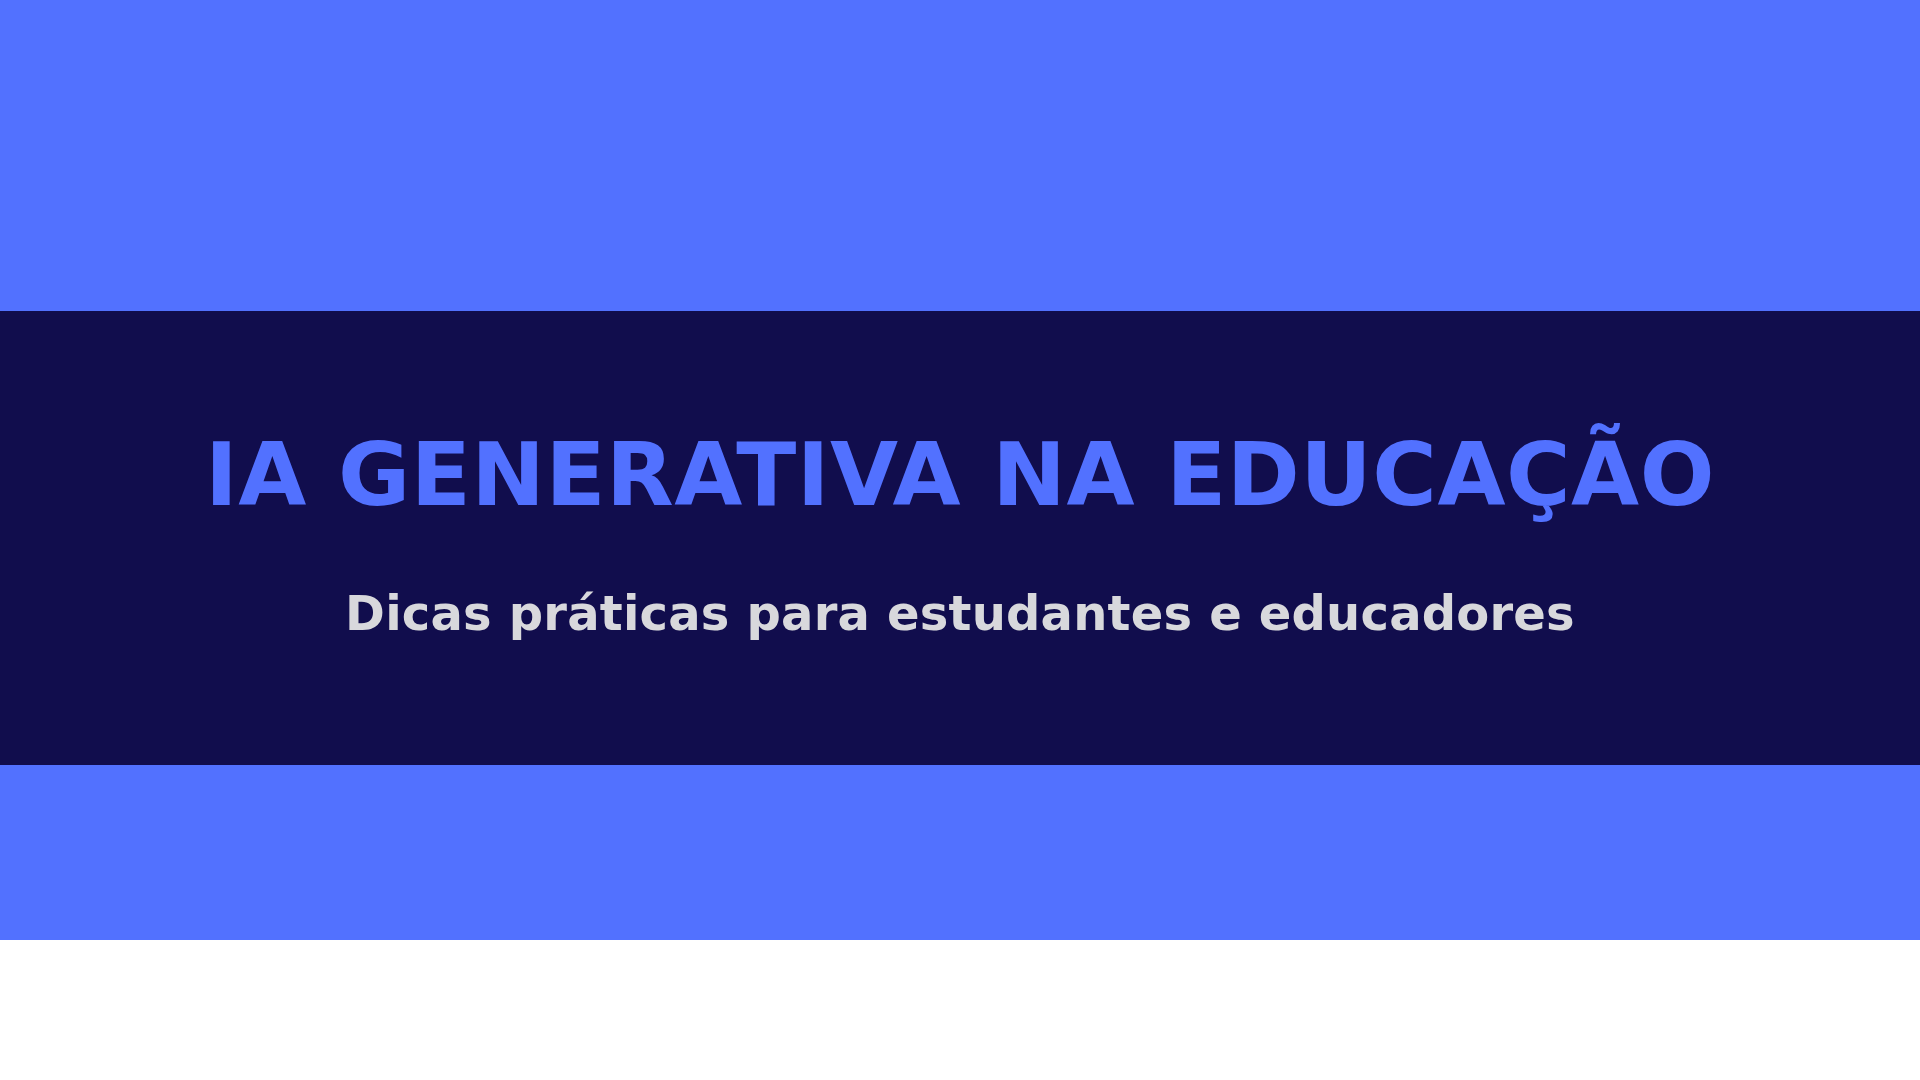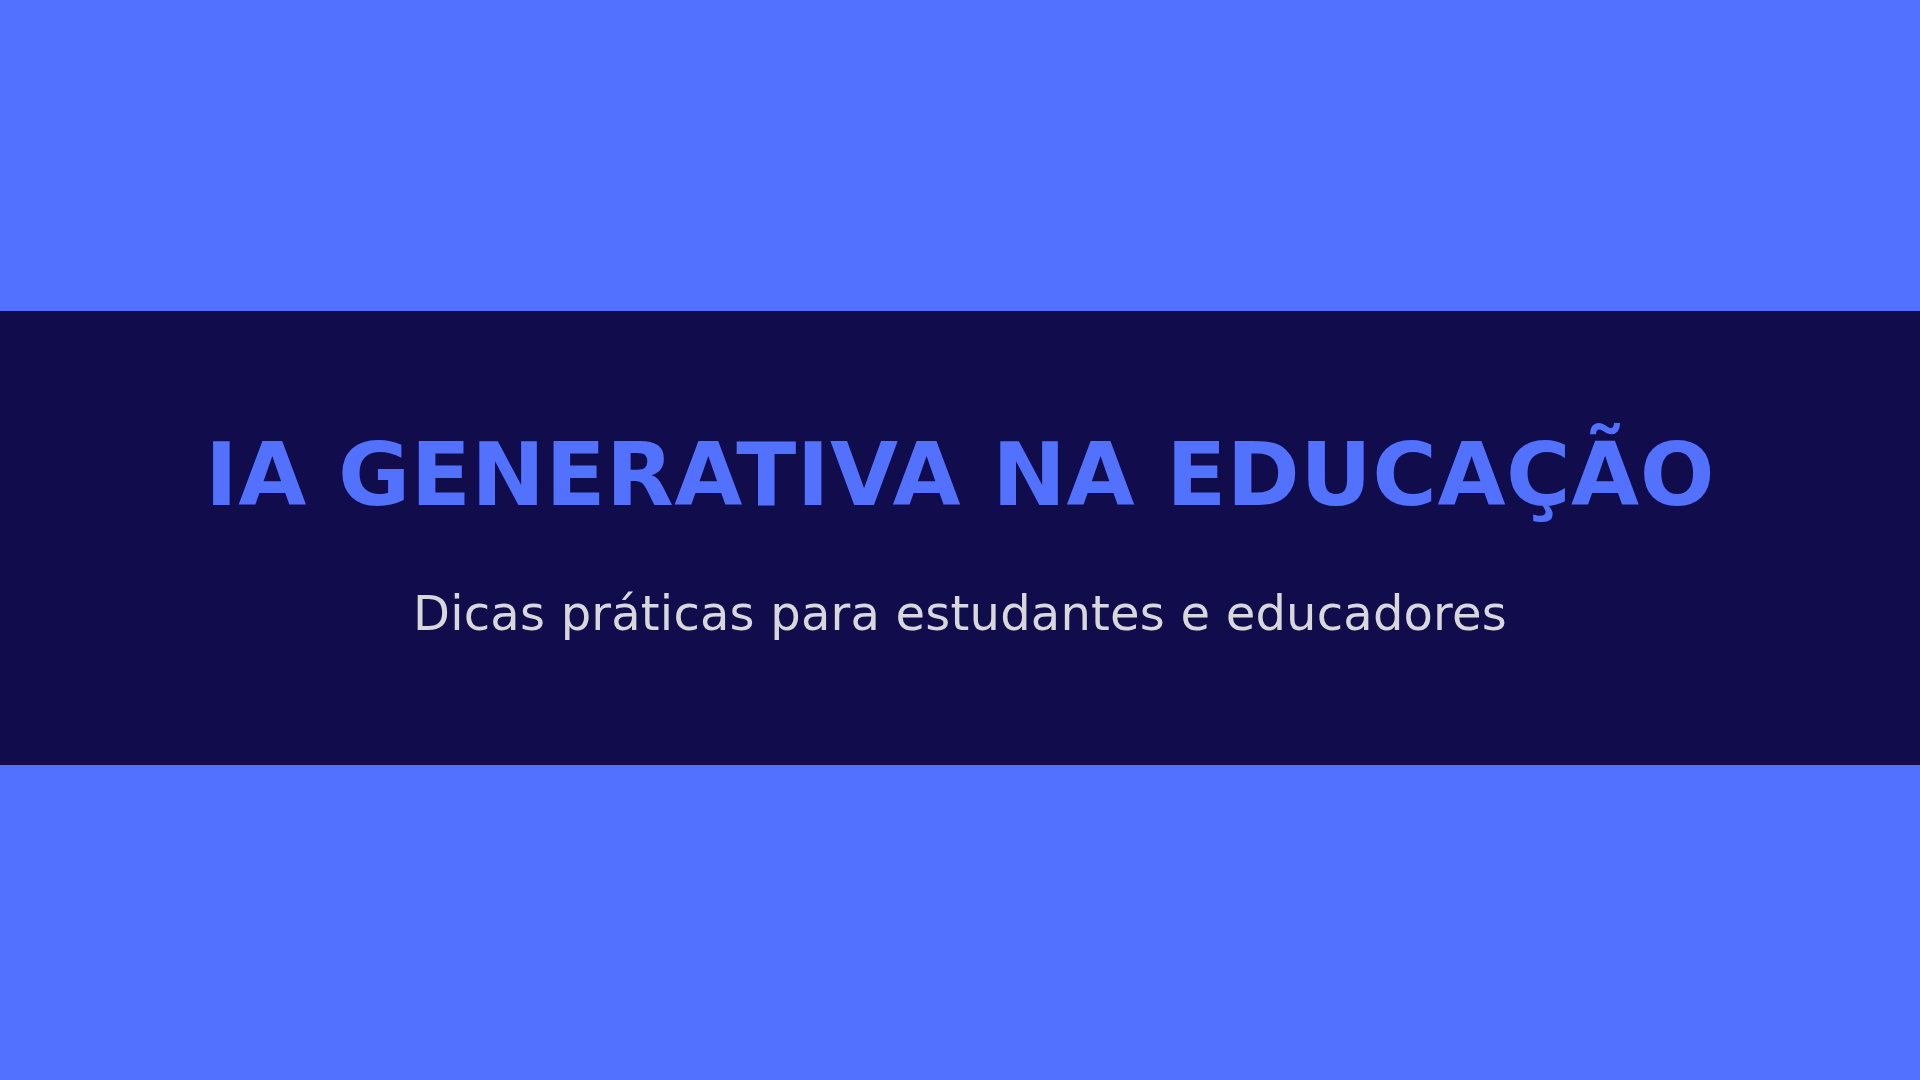--- a/index.html
+++ b/index.html
@@ -11,21 +11,21 @@
   body {
     width: 1920px;
     height: 1080px;
     overflow: hidden;
     font-family: "Liberation Sans", "DejaVu Sans", sans-serif;
   }
 
   #slide {
     position: relative;
     width: 1920px;
-    height: 1080px;
+    height: 940px;
     background: #0c4a6e;
     overflow: hidden;
   }
 
   
   .band-top {
     position: absolute;
     left: 0;
     top: 0;
     width: 1920px;
@@ -86,21 +86,21 @@
   .slide-subtitle {
     margin: 0;
     padding: 0;
     position: absolute;
     left: 0;
     top: 278px;
     width: 1920px;
     text-align: center;
     font-family: "DejaVu Sans", "Liberation Sans", sans-serif;
     font-size: 48px;
-    font-weight: 400;
+    font-weight: 700;
     line-height: 1.0;
     letter-spacing: 0.2px;
     color: #D8D8DC;
     white-space: nowrap;
   }
 </style>
 </head>
 <body>
 
 <div id="slide">

